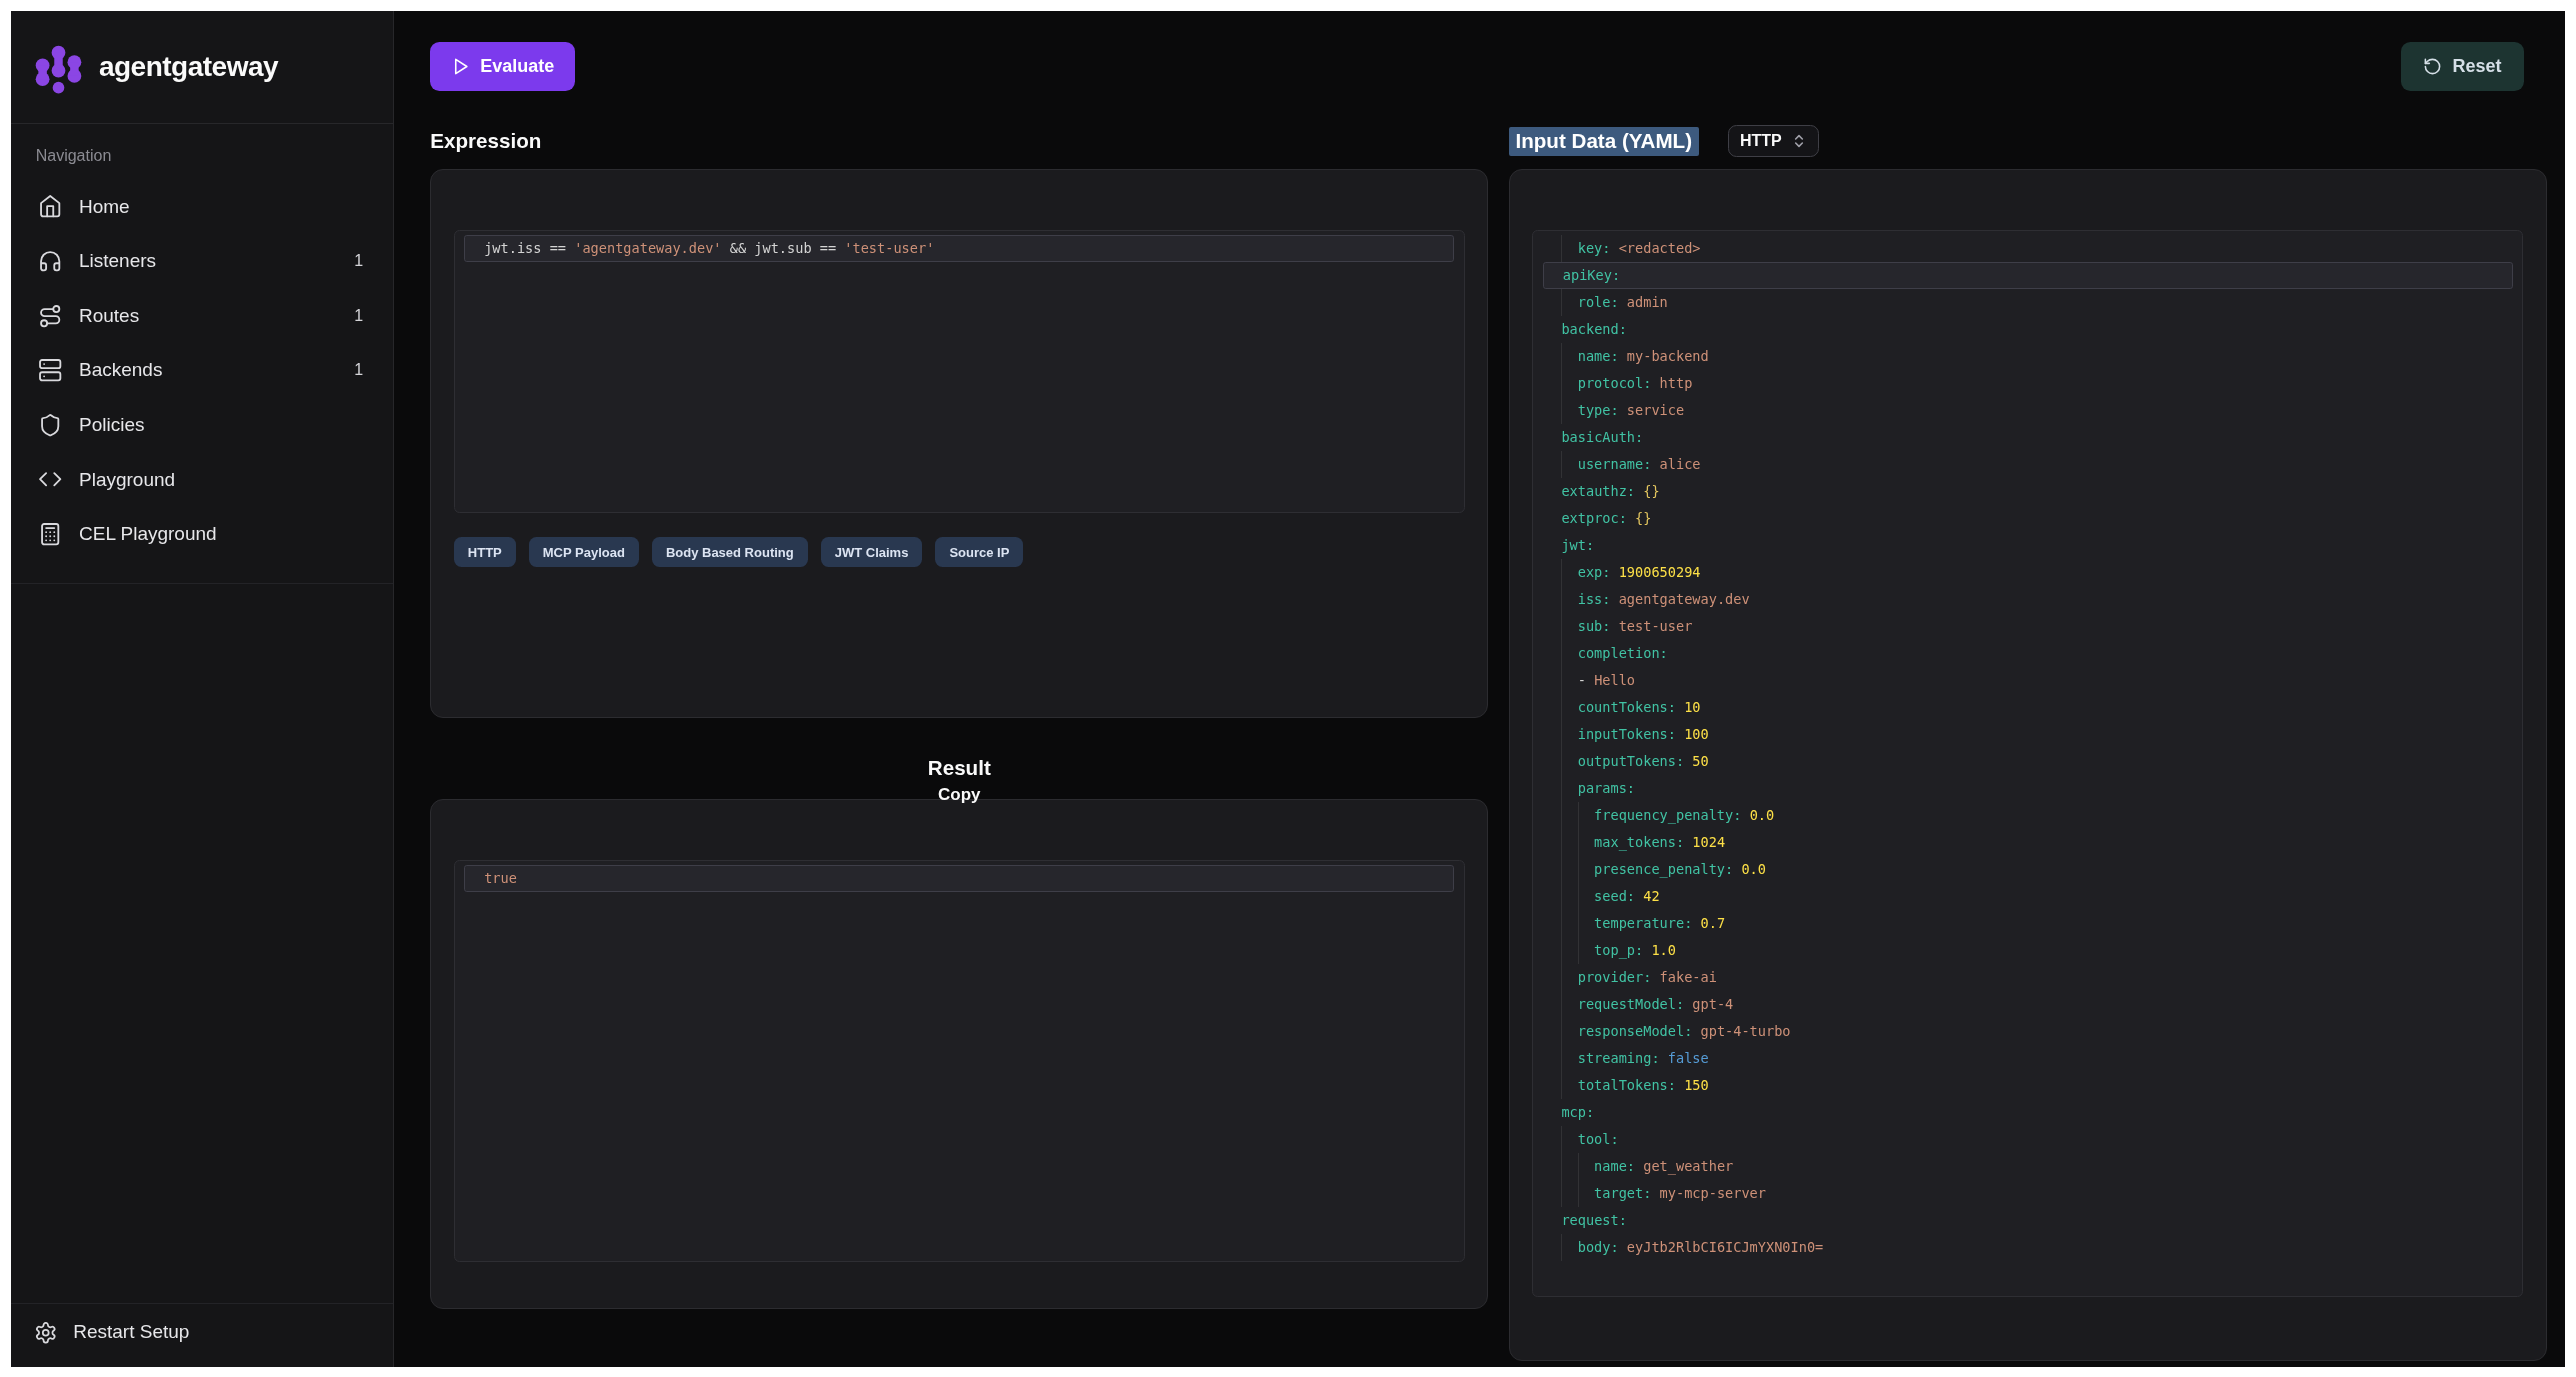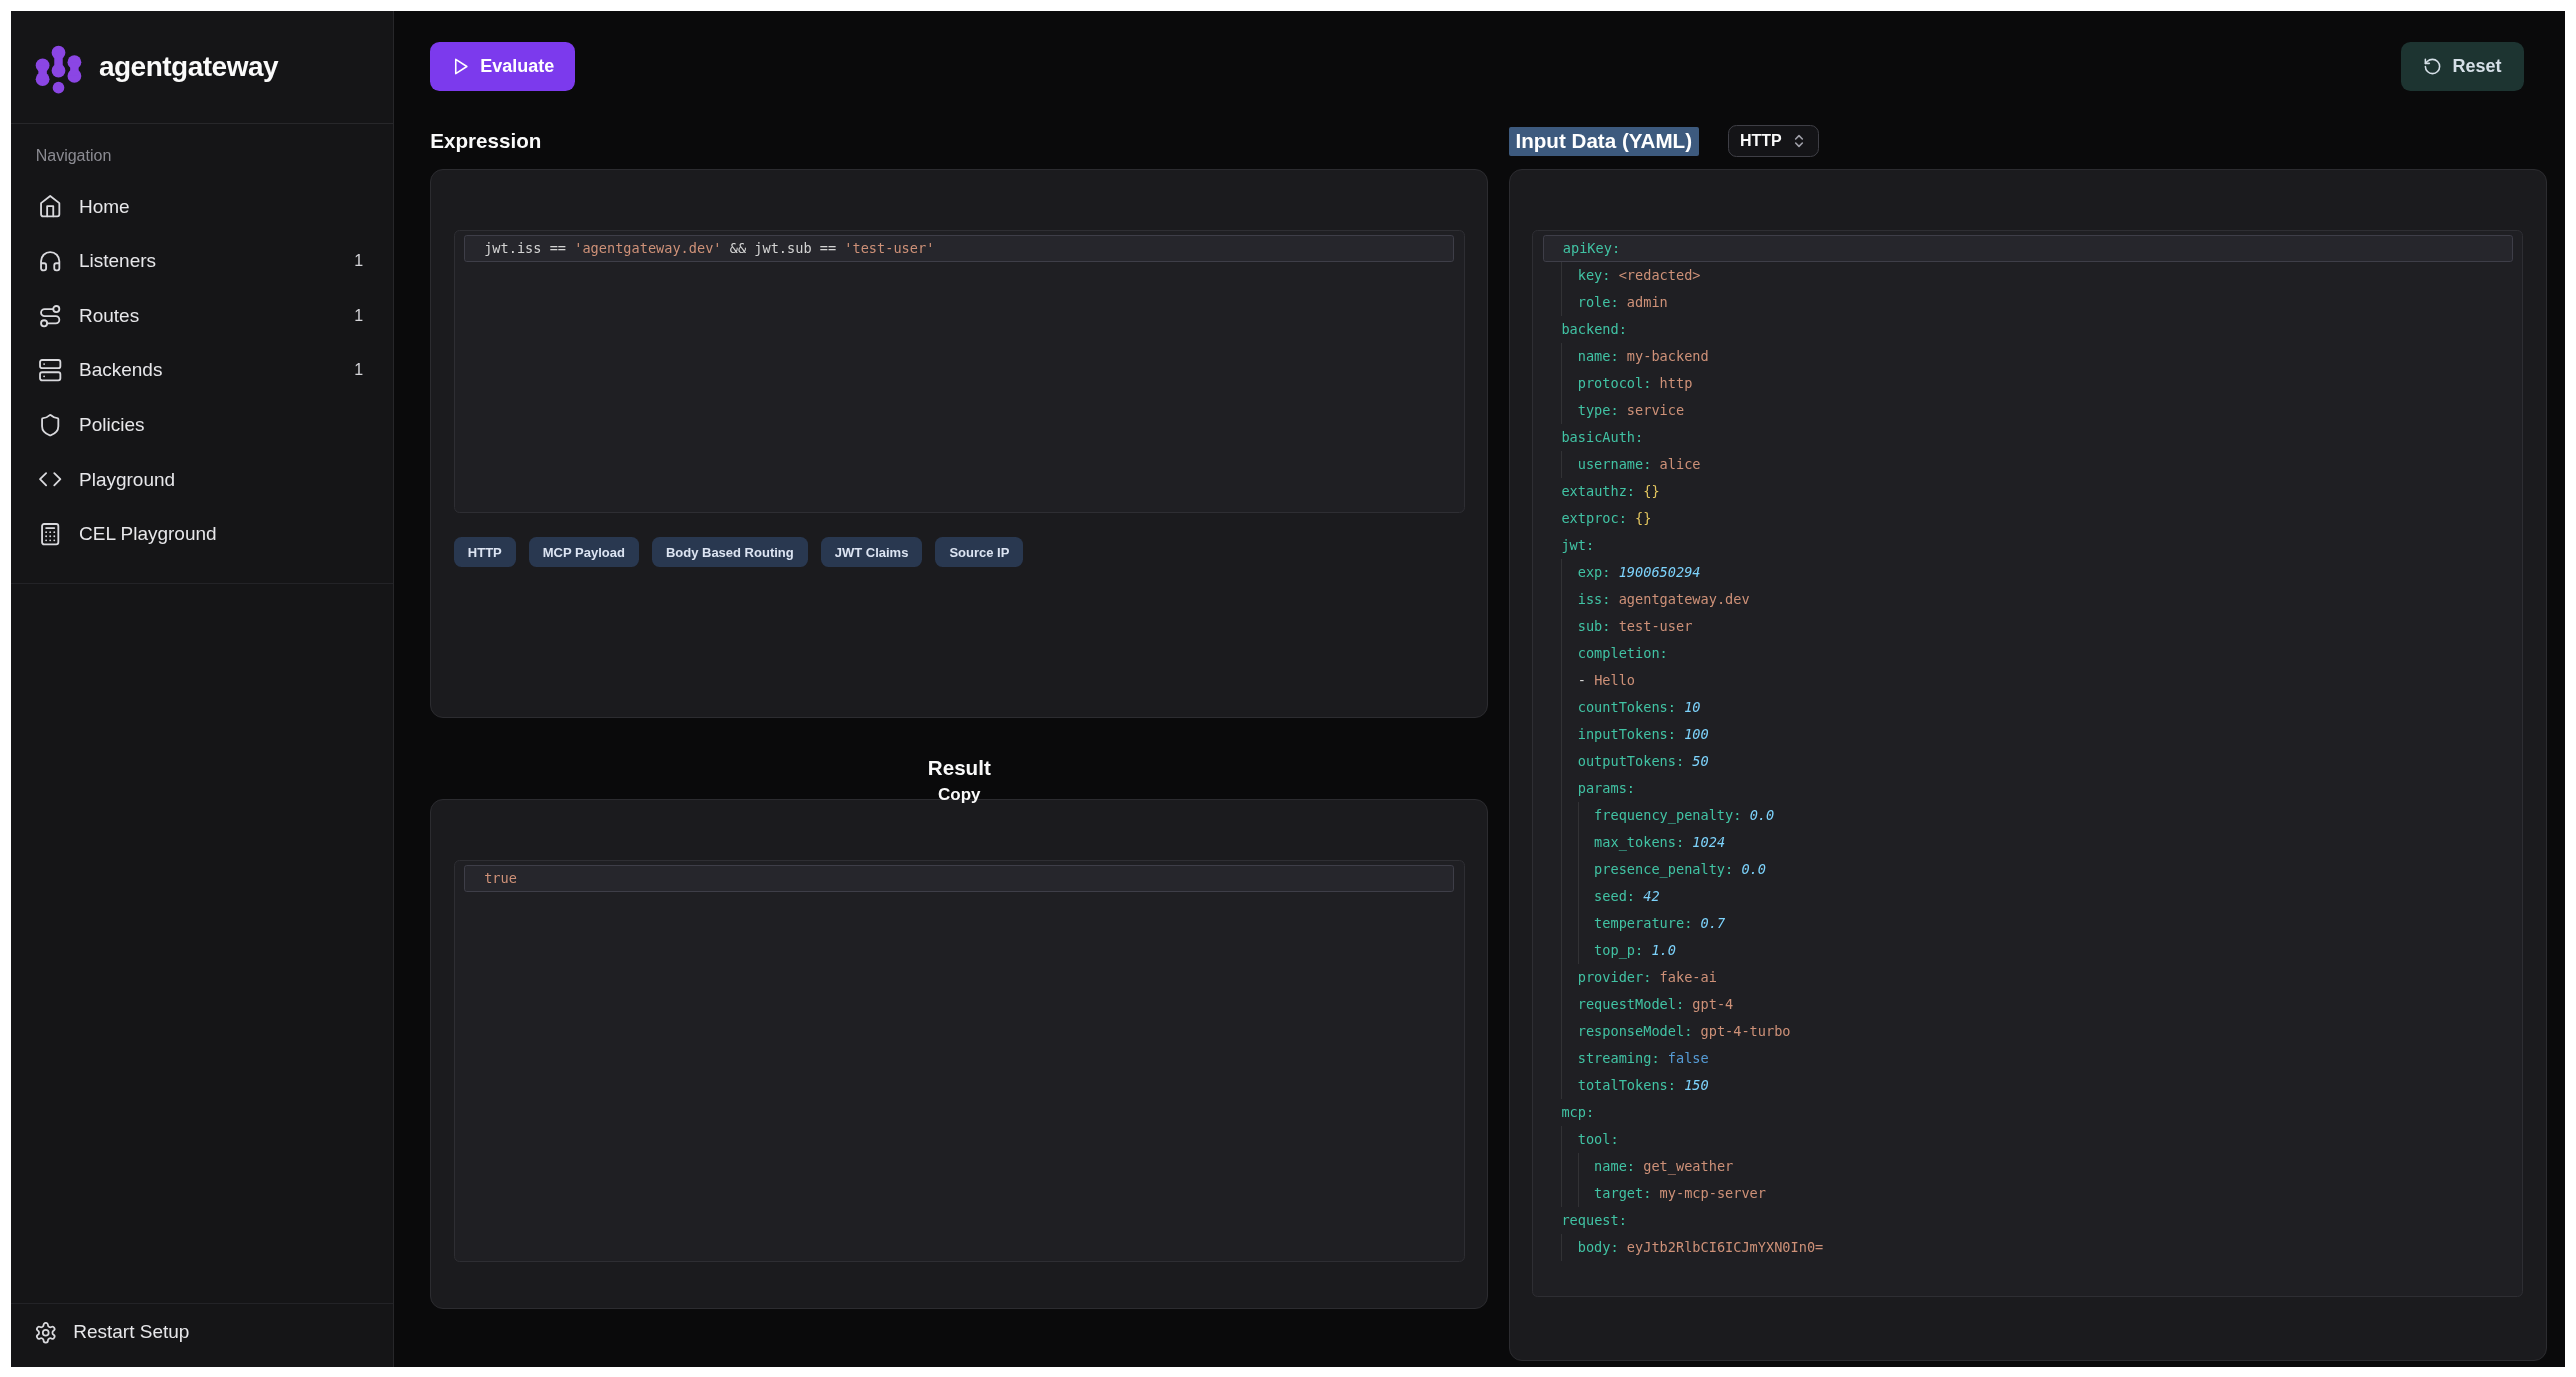--- a/index.html
+++ b/index.html
@@ -81,21 +81,21 @@
   .editor-yaml { height:1067px; }
 
   .cm-line { height:27px; line-height:27px; padding:0 13px 0 28px; white-space:pre; }
   .cm-line.active {
     background:#26262c; border:0.9px solid #3e3e48; border-radius:2.8px;
     margin:0 9.4px; padding-left:19px; line-height:25px;
   }
   .ig { display:inline-block; width:2ch; border-left:0.9px solid rgba(255,255,255,0.085); }
   .tok-key   { color:#41c3a4; }
   .tok-str   { color:#ce9178; }
-  .tok-num   { color:#7dd3fc;font-style:italic; }
+  .tok-num   { color:#fde047; }
   .tok-bool  { color:#569cd6; }
   .tok-brace { color:#e2c55f; }
   .tok-plain { color:#d4d4d4; }
 
   .chips { display:flex; gap:13px; margin-top:24.4px; }
   .chip {
     height:30px; padding:0 14px; display:flex; align-items:center;
     background:#293850; border:none; border-radius:7.5px; cursor:pointer;
     color:#dce4f2; font-family:inherit; font-size:13px; font-weight:600;
   }
@@ -287,22 +287,22 @@
           <button class="mode-select">
             <span>HTTP</span>
             <svg viewBox="0 0 24 24" fill="none" stroke="currentColor" stroke-width="2.4" stroke-linecap="round" stroke-linejoin="round">
                 <path d="m7 15 5 5 5-5"></path>
                 <path d="m7 9 5-5 5 5"></path>
               </svg>
           </button>
         </div>
         <div class="card card-yaml">
           <div class="editor editor-yaml" id="yaml-editor">
+              <div class="cm-line"><span class="ig">  </span><span class="tok-key">key:</span><span class="tok-plain"> </span><span class="tok-str">&lt;redacted&gt;</span></div>
               <div class="cm-line active"><span class="tok-key">apiKey:</span></div>
-              <div class="cm-line"><span class="ig">  </span><span class="tok-key">key:</span><span class="tok-plain"> </span><span class="tok-str">&lt;redacted&gt;</span></div>
               <div class="cm-line"><span class="ig">  </span><span class="tok-key">role:</span><span class="tok-plain"> </span><span class="tok-str">admin</span></div>
               <div class="cm-line"><span class="tok-key">backend:</span></div>
               <div class="cm-line"><span class="ig">  </span><span class="tok-key">name:</span><span class="tok-plain"> </span><span class="tok-str">my-backend</span></div>
               <div class="cm-line"><span class="ig">  </span><span class="tok-key">protocol:</span><span class="tok-plain"> </span><span class="tok-str">http</span></div>
               <div class="cm-line"><span class="ig">  </span><span class="tok-key">type:</span><span class="tok-plain"> </span><span class="tok-str">service</span></div>
               <div class="cm-line"><span class="tok-key">basicAuth:</span></div>
               <div class="cm-line"><span class="ig">  </span><span class="tok-key">username:</span><span class="tok-plain"> </span><span class="tok-str">alice</span></div>
               <div class="cm-line"><span class="tok-key">extauthz:</span><span class="tok-plain"> </span><span class="tok-brace">{}</span></div>
               <div class="cm-line"><span class="tok-key">extproc:</span><span class="tok-plain"> </span><span class="tok-brace">{}</span></div>
               <div class="cm-line"><span class="tok-key">jwt:</span></div>

